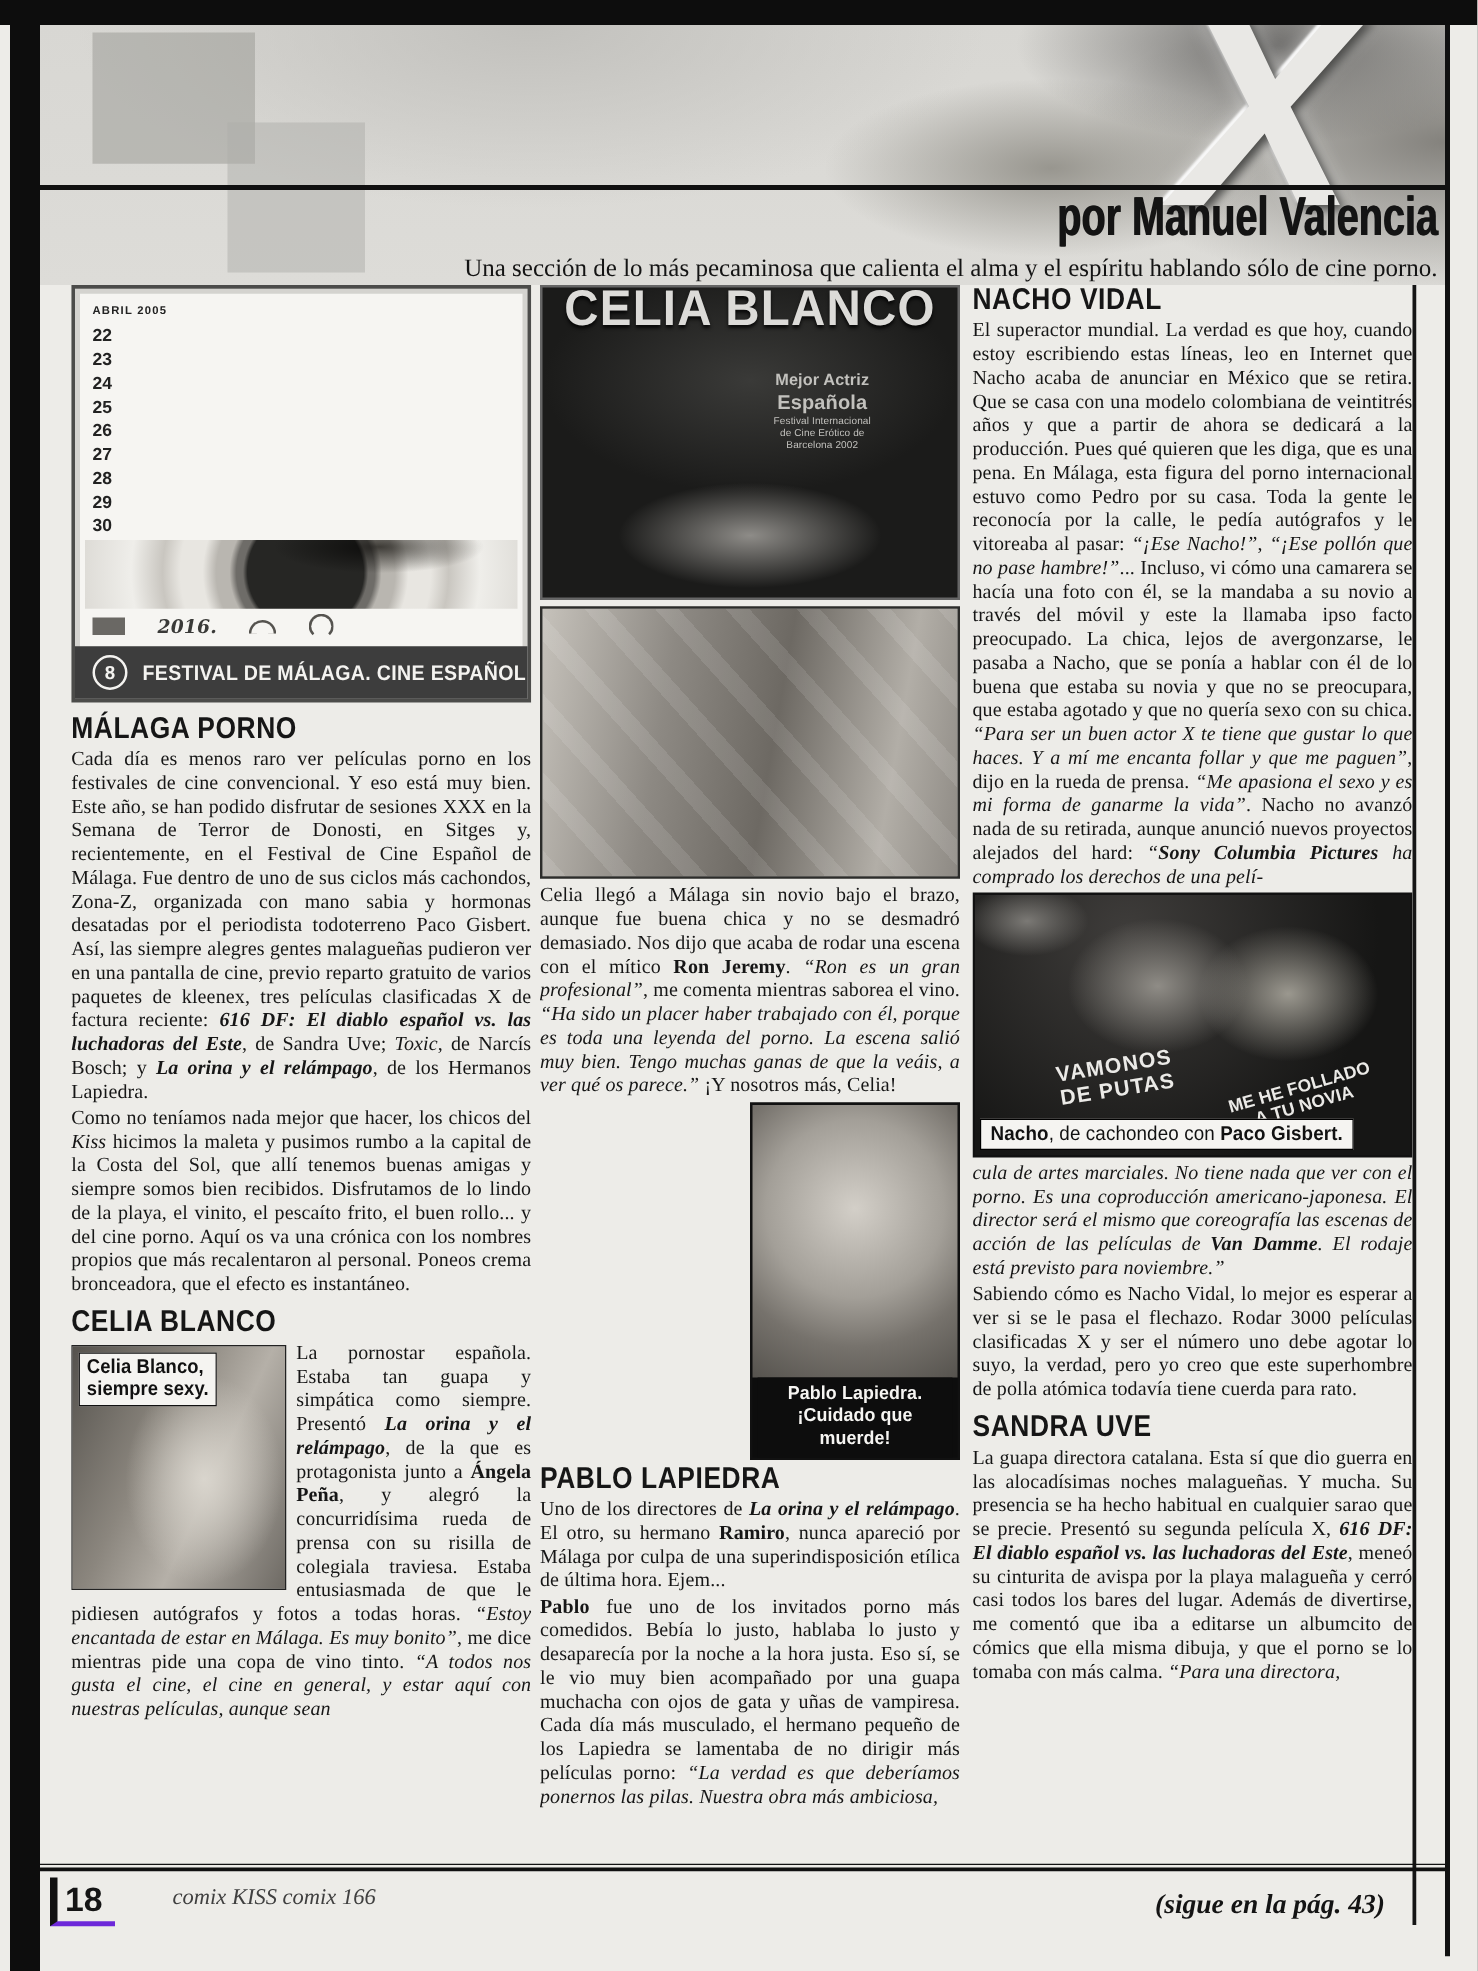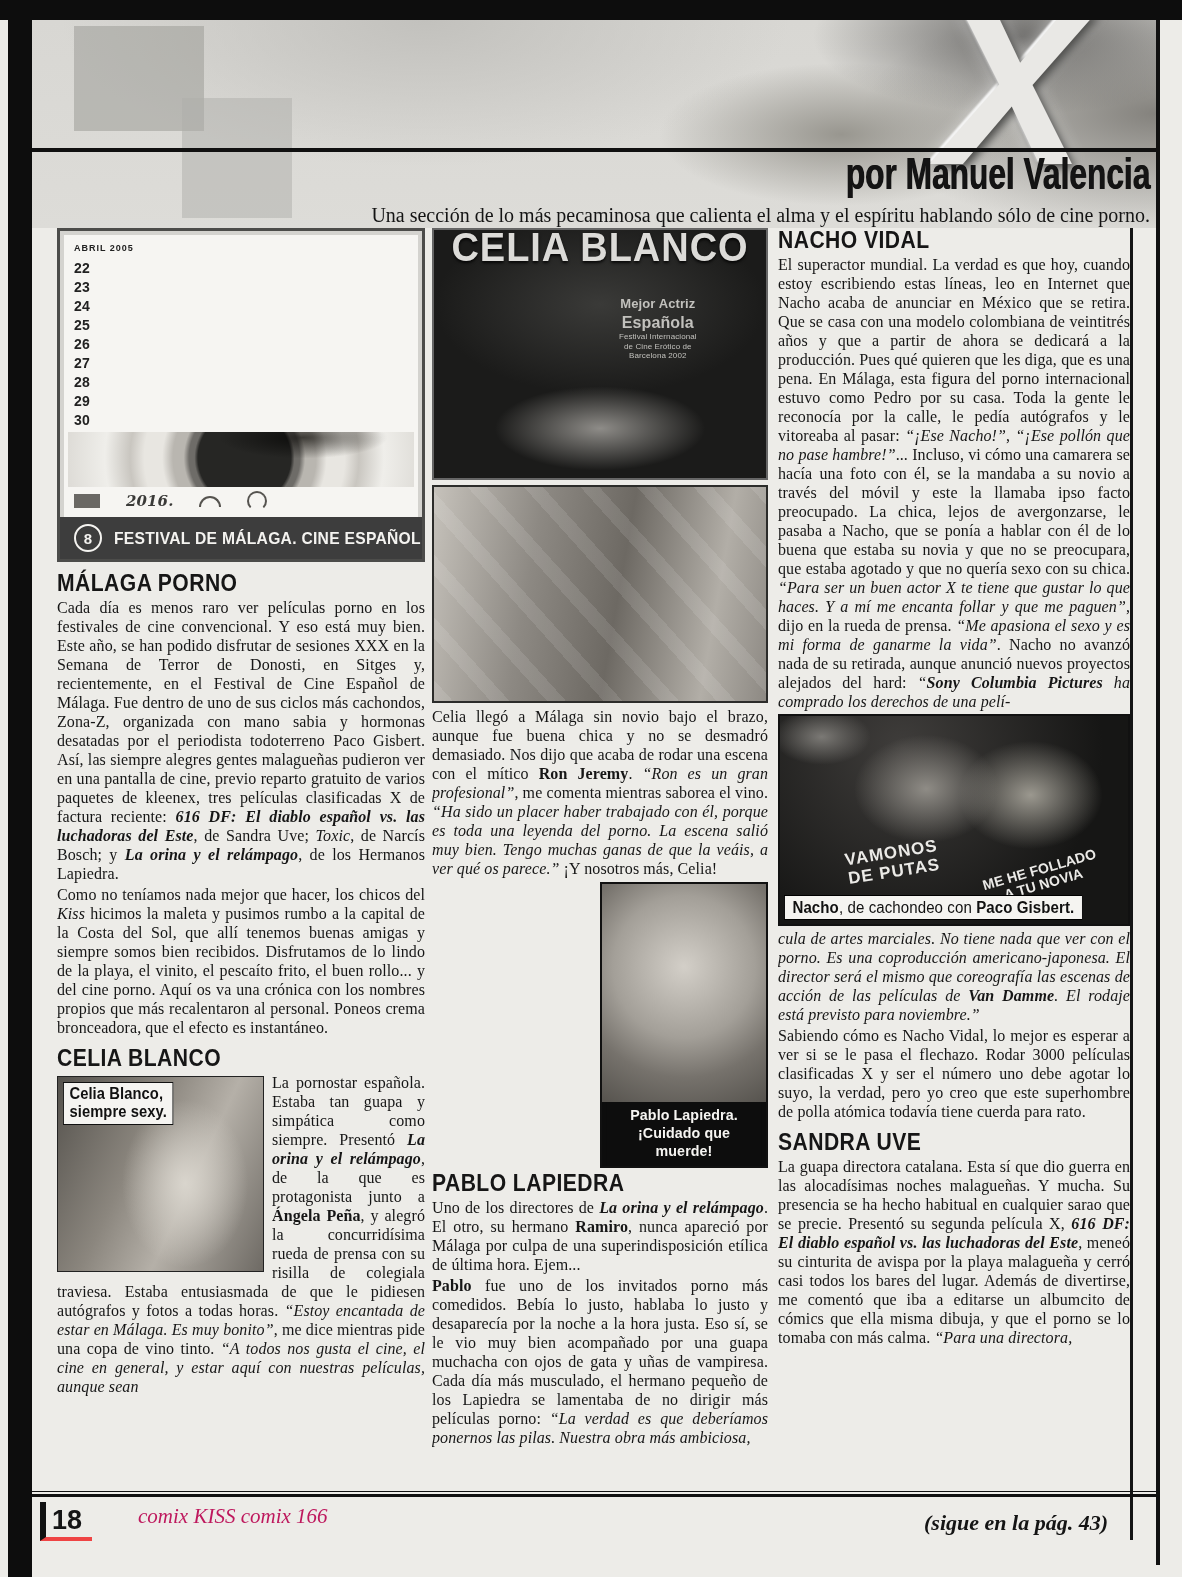--- a/index.html
+++ b/index.html
@@ -80,21 +80,21 @@
   .badge{position:absolute;left:50%;top:64px;transform:translateX(-16%);width:170px;text-align:center;
     color:#c2c1bd;font-family:"Liberation Sans",sans-serif;}
   .badge-l1{font-size:13px;font-weight:700;}
   .badge-l2{font-size:16px;font-weight:700;text-align:center;}
   .badge-l3{font-size:8px;line-height:1.2;}
   .photo2{box-sizing:border-box;width:336px;height:218px;border:2px solid #2c2c2a;margin-bottom:4px;background:
       repeating-linear-gradient(48deg, rgba(255,255,255,.10) 0 14px, rgba(255,255,255,0) 14px 42px),
       linear-gradient(100deg,#c6c2bb 0%,#8d8983 30%,#6d6963 55%,#b2aea7 82%,#8d8983 100%);}
 
   
-  .photo-celia{float:left;box-sizing:border-box;width:207px;height:196px;margin:3px 8px 2px 0;border:1px solid #222;
+  .photo-celia{float:left;box-sizing:border-box;width:172px;height:196px;margin:3px 8px 2px 0;border:1px solid #222;
     position:relative;background:
       radial-gradient(ellipse 90px 120px at 62% 55%, #d9d5cd 0%, rgba(217,213,205,0) 70%),
       linear-gradient(115deg,#55524d 0%,#8b867e 38%,#b5b0a8 62%,#6e6a64 100%);}
   .photo-celia .cap{position:absolute;left:5px;top:5px;background:#f5f4f1;border:1px solid #111;padding:2px 6px;
     font-family:"Liberation Sans",sans-serif;font-weight:700;font-size:16px;line-height:1.15;color:#111;
     transform:scaleX(0.92);transform-origin:left top;}
   .photo-pablo{float:right;box-sizing:border-box;width:168px;margin:2px 0 3px 8px;border:2px solid #111;background:#0d0d0d;}
   .photo-pablo .img{width:100%;height:218px;background:
       radial-gradient(circle at 50% 38%, #d3cfc8 0%, #a39f98 45%, #777playable 0,#76726c 70%, #56534e 100%);
     background:radial-gradient(circle at 50% 38%, #d3cfc8 0%, #a39f98 45%, #76726c 70%, #56534e 100%);}
@@ -114,24 +114,24 @@
   .photo-nacho .cap{position:absolute;left:4px;bottom:4px;background:#f5f4f1;border:1px solid #000;color:#111;
     padding:2px 8px;font-weight:700;font-size:16px;transform:scaleX(0.94);transform-origin:left bottom;white-space:nowrap;}
   .photo-nacho .cap .r-b{font-weight:700;}
   .photo-nacho .cap span{font-weight:400;}
   .photo-nacho .cap span.r-b{font-weight:700;}
 
   
   .footer-rule1{position:absolute;left:32px;top:1491px;width:1124px;height:1px;background:#111;}
   .footer-rule2{position:absolute;left:32px;top:1494px;width:1124px;height:3px;background:#111;}
   .footer{position:absolute;left:40px;top:1502px;width:1092px;height:48px;}
-  .pageno{display:inline-block;border-left:6px solid #111;border-bottom:4px solid #ef4444;padding:3px 10px 1px 6px;
+  .pageno{display:inline-block;border-left:6px solid #111;border-bottom:4px solid #6d28d9;padding:3px 10px 1px 6px;
     font-family:"Liberation Sans",sans-serif;font-weight:700;font-size:27px;color:#151515;}
   .mag{display:inline-block;margin-left:42px;font-family:"Liberation Serif",serif;font-style:italic;
-    font-size:21px;color:#be185d;vertical-align:6px;}
+    font-size:18px;color:#404040;vertical-align:6px;}
   .cont-note{float:right;margin-top:8px;margin-right:24px;font-family:"Liberation Serif",serif;
     font-weight:700;font-style:italic;font-size:22px;color:#141414;}
 </style>
 </head>
 <body>
 
 <div class="page">
   <div class="frame-top"></div>
   <div class="frame-left"></div>
   <div class="frame-right"></div>

